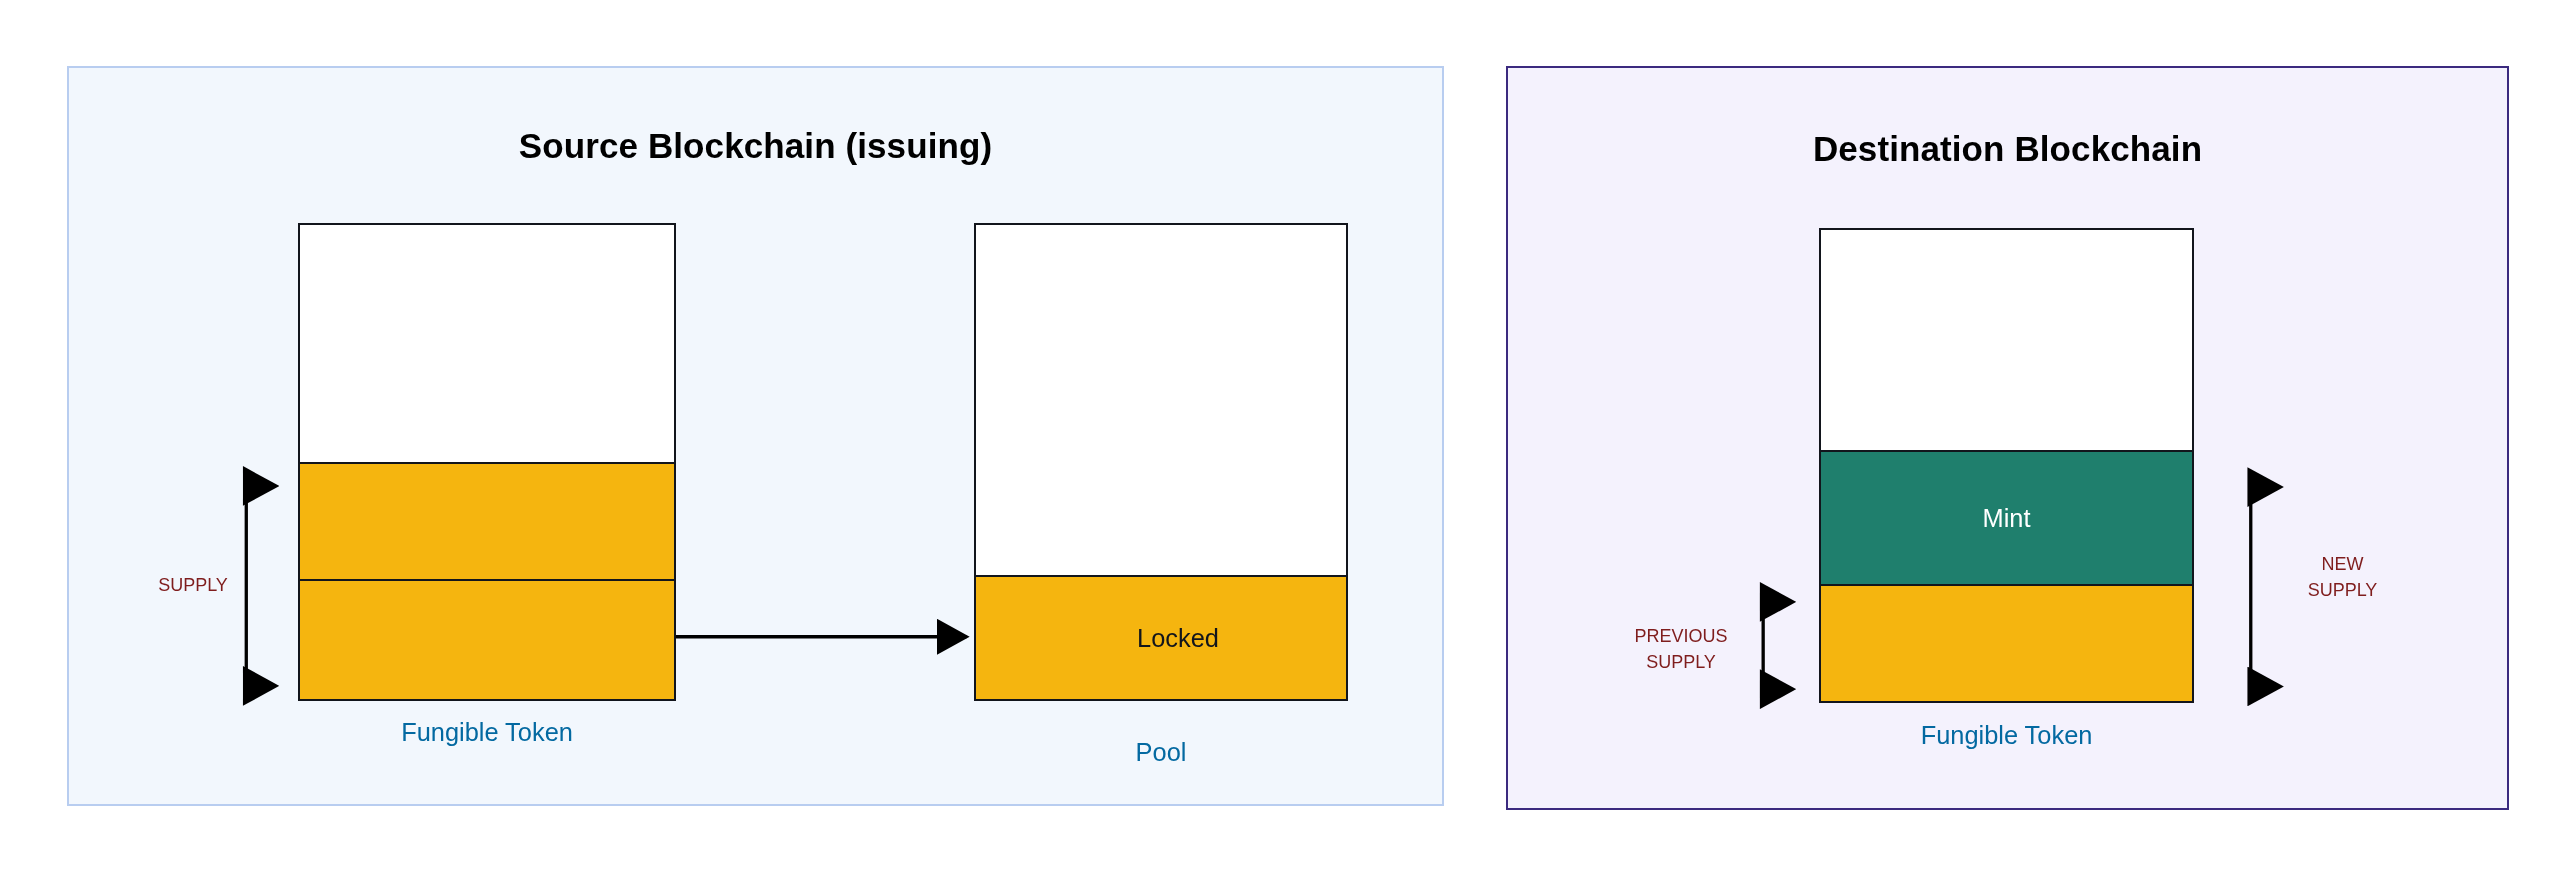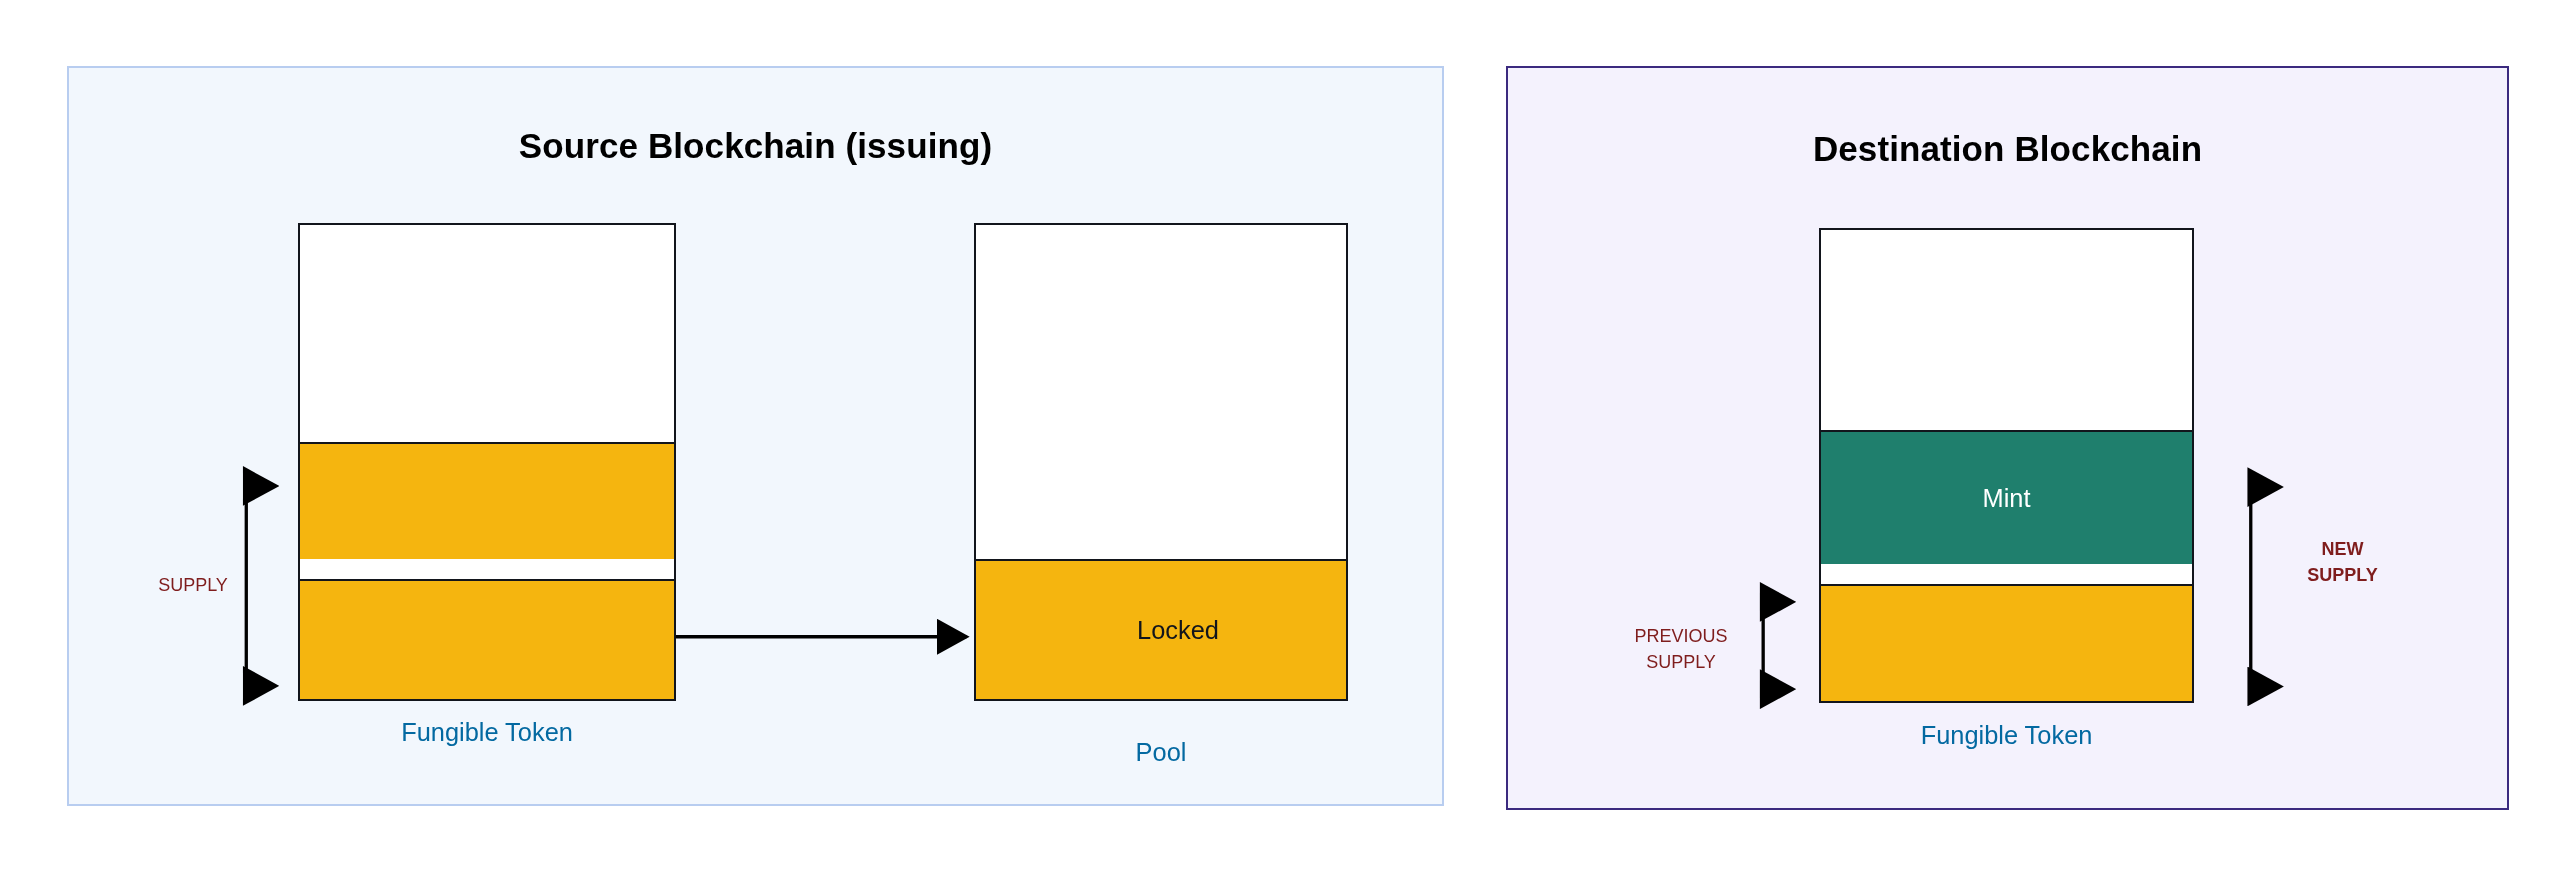--- a/index.html
+++ b/index.html
@@ -65,21 +65,20 @@
 
   
   .stack {
     position: absolute;
     box-sizing: border-box;
     border: 2.8px solid #12151c;
     background: #ffffff;
     display: flex;
     flex-direction: column;
     justify-content: flex-end;
-    gap: 20px;
   }
   .seg {
     box-sizing: border-box;
     width: 100%;
     position: relative;
     display: flex;
     align-items: center;
     justify-content: center;
   }
   .seg-empty {
@@ -146,21 +145,21 @@
     <div class="seg seg-yellow" style="height:120px;">
       <span class="seg-label"></span>
     </div>
   </div>
   <div class="box-caption" style="left:298px; top:718px; width:378px;">Fungible Token</div>
 
   <div class="anno-label" style="left:110px; top:573px; width:166px;">SUPPLY</div>
 
   <div class="stack" style="left:974px; top:223px; width:374px; height:478px;">
     <div class="seg seg-empty"></div>
-    <div class="seg seg-yellow" style="height:140px;padding-left:34px;">
+    <div class="seg seg-yellow" style="height:124px;padding-left:34px;">
       <span class="seg-label">Locked</span>
     </div>
   </div>
   <div class="box-caption" style="left:974px; top:738px; width:374px;">Pool</div>
 
   <div class="panel panel-destination">
     <div class="panel-title">Destination Blockchain</div>
   </div>
 
   <div class="stack" style="left:1819px; top:228px; width:375px; height:475px;">
@@ -170,21 +169,21 @@
     </div>
     <div class="seg seg-yellow" style="height:117px;">
       <span class="seg-label"></span>
     </div>
   </div>
   <div class="box-caption" style="left:1819px; top:721px; width:375px;">Fungible Token</div>
 
   <div class="anno-label" style="left:1612px; top:624px; width:138px;">PREVIOUS
 SUPPLY</div>
 
-  <div class="anno-label" style="left:2279px; top:537px; width:127px;font-weight:bold;">NEW
+  <div class="anno-label" style="left:2279px; top:552px; width:127px;">NEW
 SUPPLY</div>
 
   <svg class="overlay" viewBox="0 0 4665 1588" xmlns="http://www.w3.org/2000/svg">
     <defs>
       <marker id="ah-up" markerWidth="12" markerHeight="12" refX="6" refY="10" orient="auto" markerUnits="strokeWidth">
         <path d="M6,0 L12,11 L0,11 Z" fill="#000000"></path>
       </marker>
       <marker id="ah-down" markerWidth="12" markerHeight="12" refX="6" refY="10" orient="auto" markerUnits="strokeWidth">
         <path d="M6,0 L12,11 L0,11 Z" fill="#000000"></path>
       </marker>

